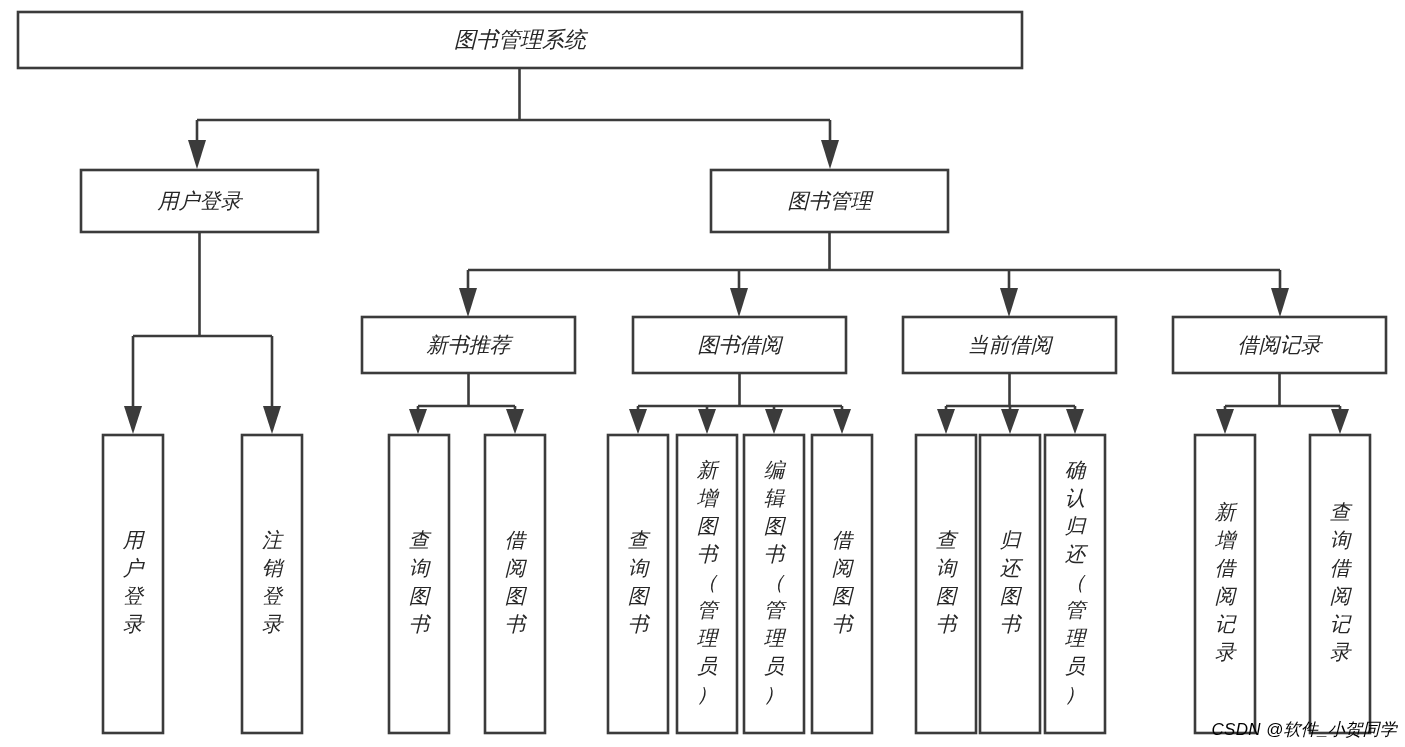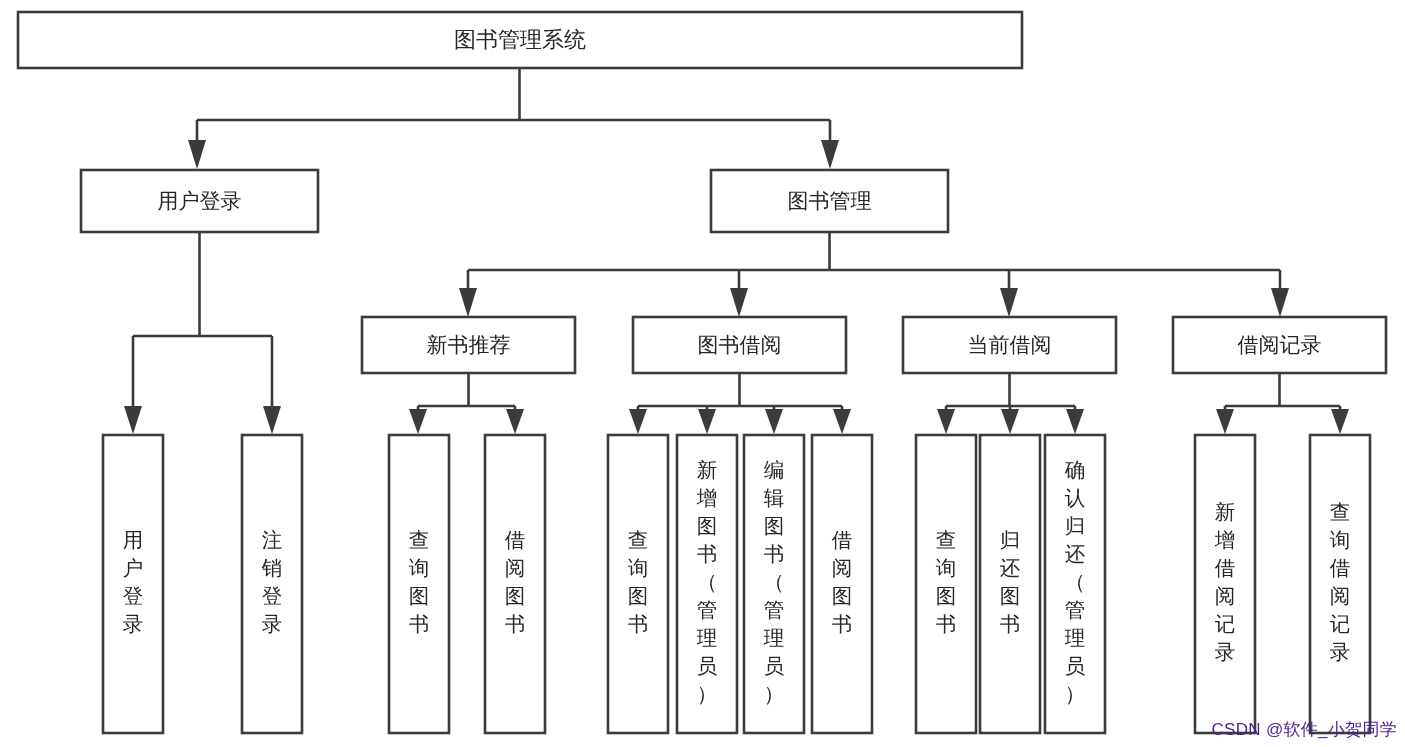--- a/index.html
+++ b/index.html
@@ -10,20 +10,21 @@
   }
   body {
     font-family: "Liberation Sans", "DejaVu Sans", sans-serif;
   }
   #diagram-root {
     position: relative;
     width: 1405px;
     height: 747px;
     background: #ffffff;
     overflow: hidden;
+    font-style: italic;
   }
   svg#tree-canvas {
     position: absolute;
     left: 0;
     top: 0;
     width: 1405px;
     height: 747px;
     display: block;
   }
   .node-box {
@@ -57,21 +58,21 @@
   .label-v {
     font-size: 20.5px;
     text-anchor: middle;
   }
   .watermark {
     position: absolute;
     right: 8px;
     bottom: 6px;
     font-family: "Liberation Sans", "DejaVu Sans", sans-serif;
     font-size: 17px;
-    color: #4c1d95;
+    color: #000000;
     letter-spacing: 0.3px;
     white-space: nowrap;
     user-select: none;
   }
 </style>
 </head>
 <body>
 
 <div id="diagram-root">
 

